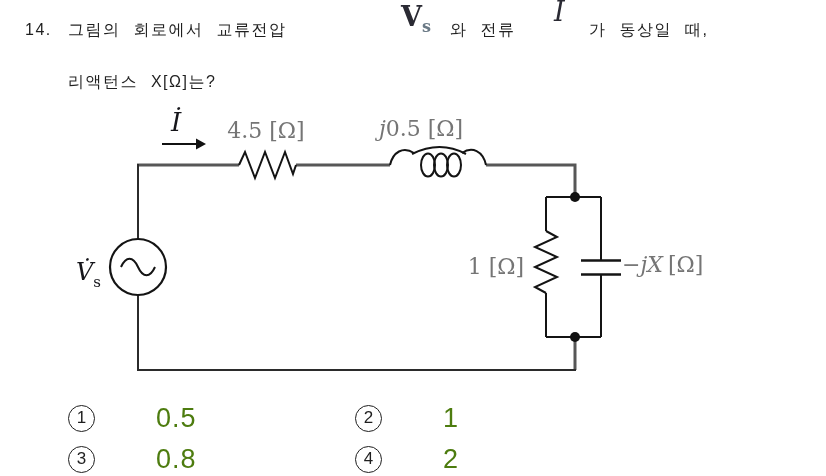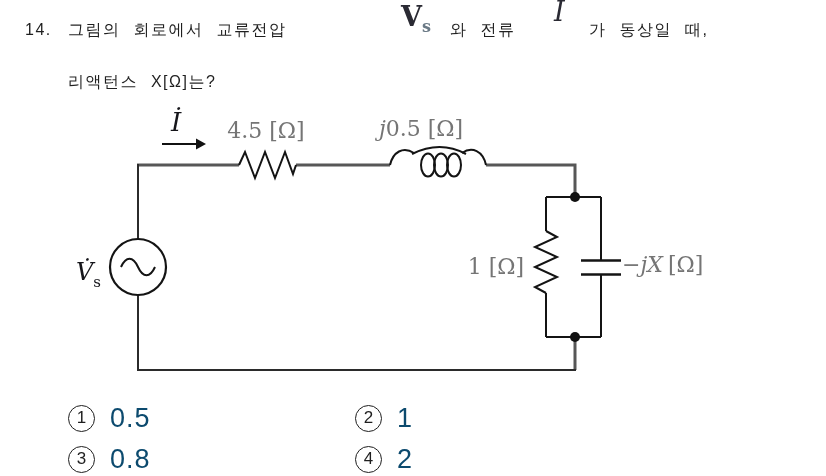--- a/index.html
+++ b/index.html
@@ -26,21 +26,21 @@
   .vslabel{font-family:"DejaVu Serif",serif;font-size:24px;fill:#15151a;}
   .vslabel .sub{font-size:15px;}
   
   .choice{position:absolute;display:flex;align-items:center;gap:15px;height:30px;}
   .ch1{left:68px;top:403px;}
   .ch2{left:355px;top:403px;}
   .ch3{left:68px;top:444px;}
   .ch4{left:355px;top:444px;}
   .marker{width:25px;height:25px;border:1.7px solid #1f1f1f;border-radius:50%;
     display:flex;align-items:center;justify-content:center;font-size:17px;color:#1f1f1f;flex:0 0 auto;}
-  .cval{font-size:27px;letter-spacing:1px;color:#0c4a6e;}
+  .cval{font-size:27px;letter-spacing:1px;color:#4d7c0f;margin-left:46px;}
 </style>
 </head>
 <body>
 
 <div>
 
   <span class="abs ktext q-num">14.</span>
   <span class="abs ktext q-t1">그림의 회로에서 교류전압</span>
   <span class="abs q-vs"><span>V</span><sub>s</sub></span>
   <span class="abs ktext q-t2">와 전류</span>

